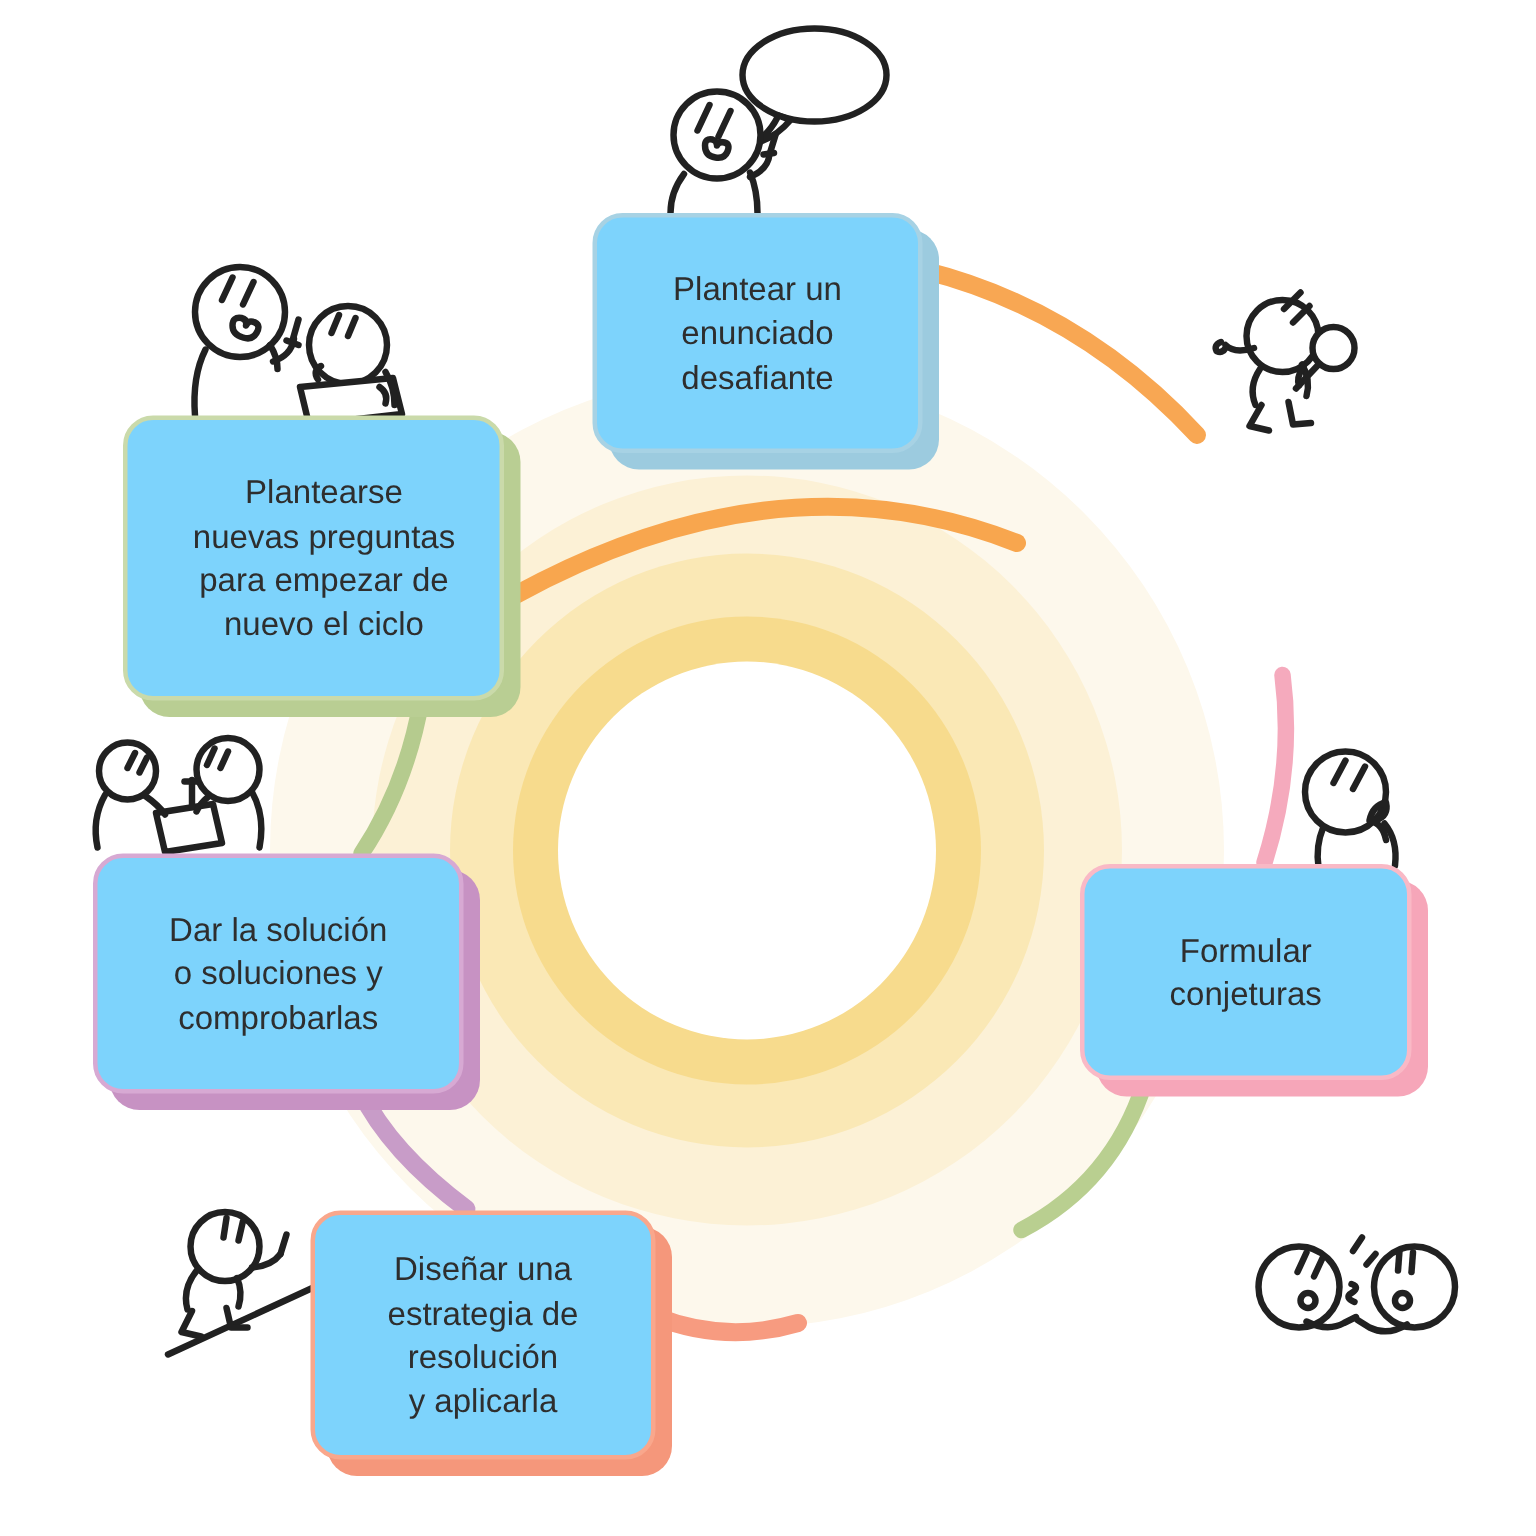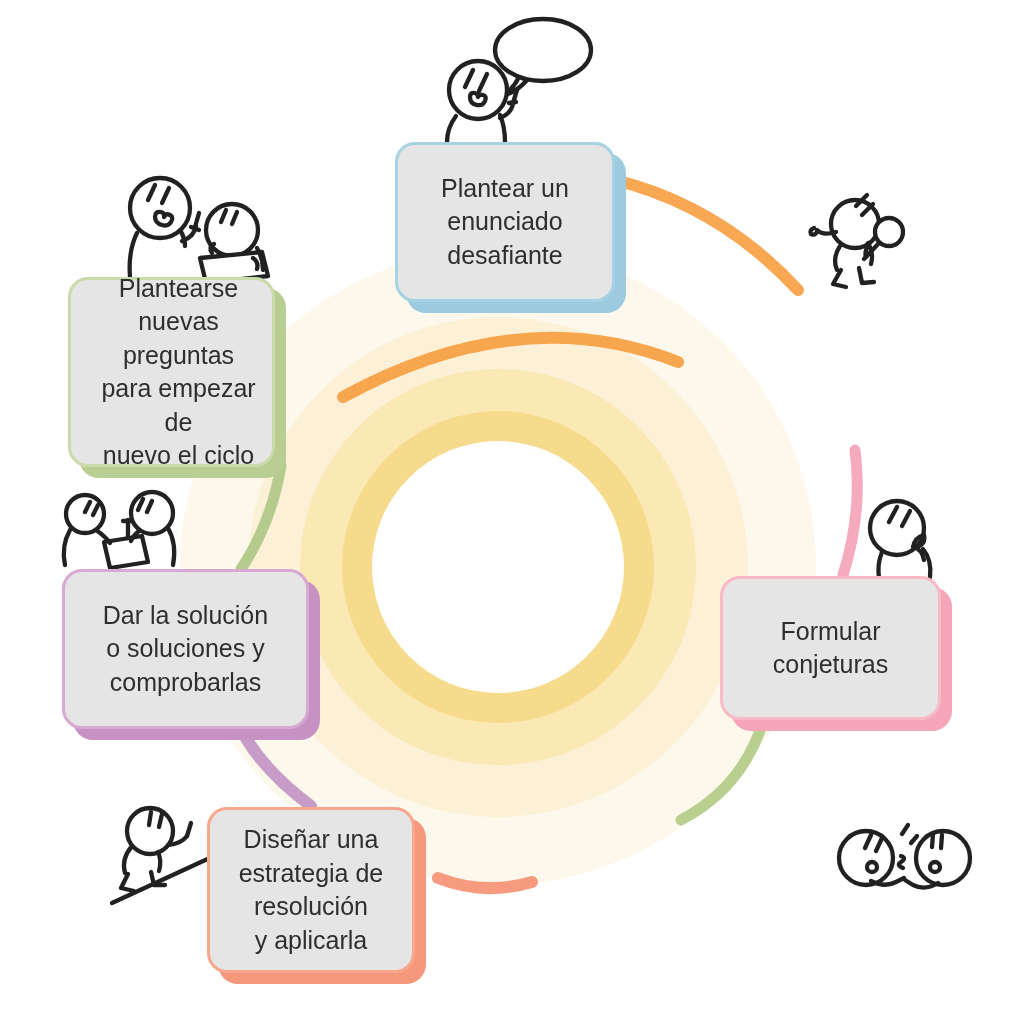--- a/index.html
+++ b/index.html
@@ -3,26 +3,26 @@
 <meta charset="utf-8">
 <title>Fases de la resolución de un problema</title>
 <style>
   html,body{margin:0;padding:0;background:#ffffff;}
   .stage{
     position:relative;width:1024px;height:1024px;overflow:hidden;background:#ffffff;
     font-family:"Liberation Sans","DejaVu Sans",sans-serif;
   }
   .art{position:absolute;left:0;top:0;}
   .phase-box{
-    position:absolute;background:#e5e5e5;
+    position:absolute;background:#7dd3fc;
     border:3px solid var(--c,#ccc);
     border-radius:20px;
     box-shadow:11px 11px 0 var(--s,#ddd);
     display:flex;align-items:center;justify-content:center;
-    text-align:center;color:#2e2e2e;font-size:25px;line-height:1.34;
+    text-align:center;color:#2e2e2e;font-size:22px;line-height:1.34;
     box-sizing:border-box;padding:6px 10px;
   }
   .phase-label{white-space:pre-line;display:block;}
   .center-title{
     position:absolute;left:368px;top:497px;width:260px;
     text-align:center;white-space:pre-line;
     font-size:35px;font-weight:800;line-height:1.27;
     color:#161616;letter-spacing:-0.3px;
   }
   .doodle{fill:none;stroke:#212121;stroke-width:4.3;stroke-linecap:round;stroke-linejoin:round;}
@@ -157,34 +157,34 @@
 desafiante</span>
   </div>
 
 
   <div class="phase-box" style="left: 720px; top: 576px; width: 221px; height: 144px; --c: #F9B9C6; --s: #F6A6B9;">
     <span class="phase-label">Formular
 conjeturas</span>
   </div>
 
 
-  <div class="phase-box" style="left: 207px; top: 807px; width: 208px; height: 166px; --c: #F9A78C; --s: #F5977B;">
+  <div class="phase-box" style="left: 207px; top: 807px; width: 230px; height: 166px; --c: #F9A78C; --s: #F5977B;">
     <span class="phase-label">Diseñar una
 estrategia de
 resolución
 y aplicarla</span>
   </div>
 
   <div class="phase-box" style="left: 62px; top: 569px; width: 247px; height: 160px; --c: #D7A9D3; --s: #C792C3;">
     <span class="phase-label">Dar la solución
 o soluciones y
 comprobarlas</span>
   </div>
 
-  <div class="phase-box" style="left: 68px; top: 277px; width: 207px; height: 190px; padding-left: 24px; --c: #CADAAA; --s: #B9CE93;">
+  <div class="phase-box" style="left: 82px; top: 277px; width: 254px; height: 190px; padding-left: 24px; --c: #CADAAA; --s: #B9CE93;">
     <span class="phase-label">Plantearse
 nuevas preguntas
 para empezar de
 nuevo el ciclo</span>
   </div>
 
 
 </div>
 
 </body></html>

